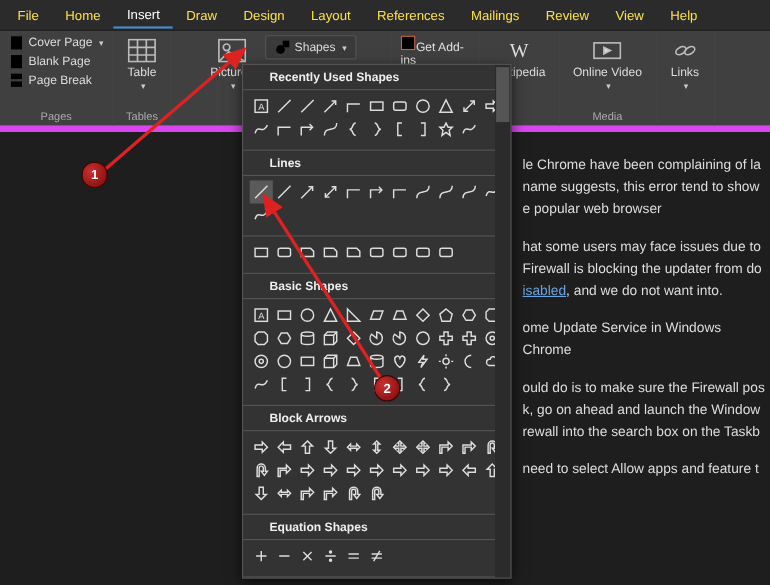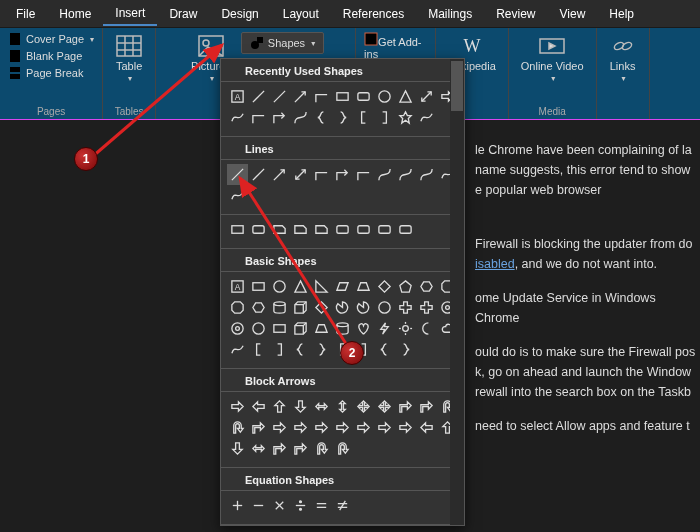--- a/index.html
+++ b/index.html
@@ -1,20 +1,20 @@
 <!DOCTYPE html>
 <html><head>
 <meta charset="utf-8">
 <style>
 * { margin:0; padding:0; box-sizing:border-box; font-family:"Segoe UI",sans-serif; }
 body { background:#1e1e1e; color:#e0e0e0; width:700px; height:532px; overflow:hidden; position:relative; }
 .menubar { background:#2b2b2b; height:28px; display:flex; align-items:center; padding:0 4px; border-bottom:1px solid #1a1a1a; }
-.menubar .item { padding:4px 12px; font-size:12px; color:#ffffff; cursor:pointer; }
+.menubar .item { padding:4px 12px; font-size:12px; color:#fde047; cursor:pointer; }
 .menubar .item.active { border-bottom:2px solid #4a88c7; color:#fff; }
-.ribbon { background:#0c4a6e; height:92px; display:flex; border-bottom:1px solid #d946ef; }
+.ribbon { background:#404040; height:92px; display:flex; border-bottom:6px solid #d946ef; }
 .group { border-right:1px solid #444; padding:4px 8px 2px 8px; display:flex; flex-direction:column; align-items:center; justify-content:space-between; }
 .group .top { display:flex; gap:6px; align-items:flex-start; }
 .group .label { font-size:10px; color:#aaa; padding-top:2px; }
 .pages-list { display:flex; flex-direction:column; gap:3px; }
 .pages-list .btn { display:flex; align-items:center; gap:4px; font-size:11px; color:#ddd; cursor:pointer; }
 .bigbtn { display:flex; flex-direction:column; align-items:center; gap:2px; font-size:11px; color:#ddd; cursor:pointer; padding:2px 4px; }
 .bigbtn .ico { width:28px; height:24px; display:flex; align-items:center; justify-content:center; }
 .shapes-btn { display:flex; align-items:center; gap:4px; background:#3a3a3a; border:1px solid #555; padding:3px 8px; font-size:11px; color:#ddd; cursor:pointer; border-radius:2px; }
 .smartart-btn { display:flex; align-items:center; gap:4px; font-size:11px; color:#ddd; cursor:pointer; padding:3px 6px; }
 .dropdown { position:absolute; left:220px; top:58px; width:245px; max-height:470px; background:#333; border:1px solid #555; box-shadow:0 4px 12px rgba(0,0,0,0.6); z-index:10; overflow:hidden; }
@@ -163,21 +163,21 @@
           </svg>
         </span>
       <span>Links</span>
     </div>
     <div class="label">&nbsp;</div>
   </div>
 </div>
 
 <div class="document">
   <p><span>le Chrome have been complaining of la</span><br><span>name suggests, this error tend to show</span><br><span>e popular web browser</span></p>
-  <p><br><span>Firewall is blocking the updater from do</span><br><span class="link">isabled</span><span>, and we do not want into.</span></p>
+  <p><span>hat some users may face issues due to </span><br><span>Firewall is blocking the updater from do</span><br><span class="link">isabled</span><span>, and we do not want into.</span></p>
   <p>ome Update Service in Windows Chrome</p>
   <p><span>ould do is to make sure the Firewall pos</span><br><span>k, go on ahead and launch the Window</span><br><span>rewall into the search box on the Taskb</span></p>
   <p>need to select Allow apps and feature t</p>
 </div>
 
 <div class="dropdown">
   <div class="scroll">
       <div class="thumb"></div>
     </div>
 

